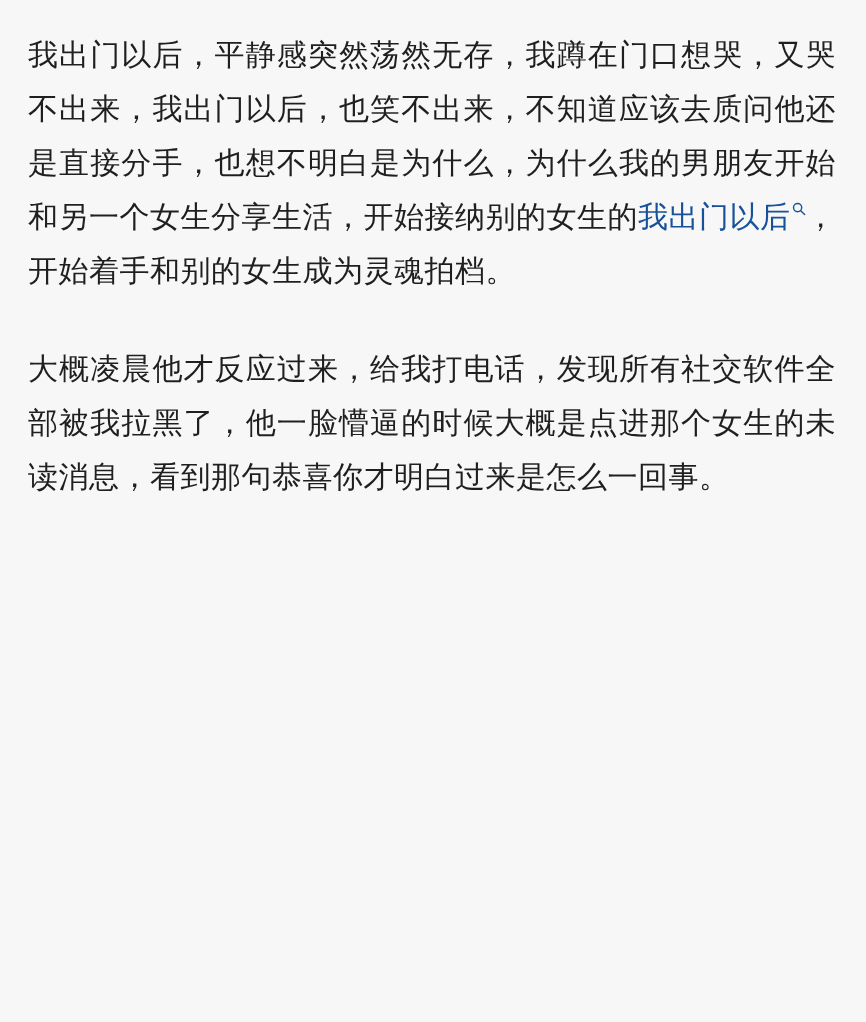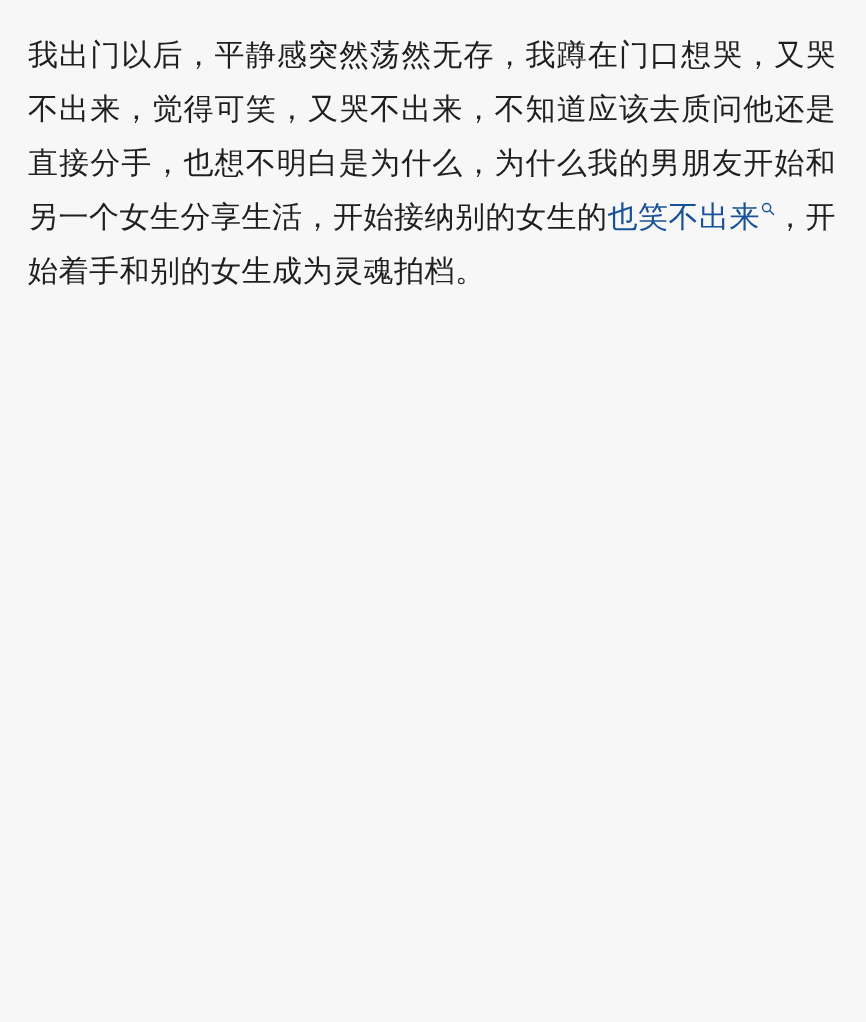--- a/index.html
+++ b/index.html
@@ -50,20 +50,21 @@
   }
   .searchlink .magnifier svg {
     display: block;
   }
 </style>
 </head>
 <body>
 
 <div class="page">
 
-  <p class="para"><span>我出门以后，平静感突然荡然无存，我蹲在门口想哭，又哭不出来，觉得可笑，又哭不出来，不知道应该去质问他还是直接分手，也想不明白是为什么，为什么我的男朋友开始和另一个女生分享生活，开始接纳别的女生的</span><a class="searchlink" href="#"><span>也笑不出来</span><span class="magnifier"><svg width="14" height="14" viewBox="0 0 14 14" aria-hidden="true">
+  <p class="para"><span>我出门以后，平静感突然荡然无存，我蹲在门口想哭，又哭不出来，我出门以后，也笑不出来，不知道应该去质问他还是直接分手，也想不明白是为什么，为什么我的男朋友开始和另一个女生分享生活，开始接纳别的女生的</span><a class="searchlink" href="#"><span>我出门以后</span><span class="magnifier"><svg width="14" height="14" viewBox="0 0 14 14" aria-hidden="true">
             <circle cx="5.6" cy="5.6" r="4.1" fill="none" stroke="#175199" stroke-width="1.4"></circle>
             <line x1="8.7" y1="8.7" x2="12.6" y2="12.6" stroke="#175199" stroke-width="1.4" stroke-linecap="round"></line>
           </svg></span></a><span>，开始着手和别的女生成为灵魂拍档。</span></p>
 
+  <p class="para">大概凌晨他才反应过来，给我打电话，发现所有社交软件全部被我拉黑了，他一脸懵逼的时候大概是点进那个女生的未读消息，看到那句恭喜你才明白过来是怎么一回事。</p>
 
 
 </div>
 
 </body></html>

